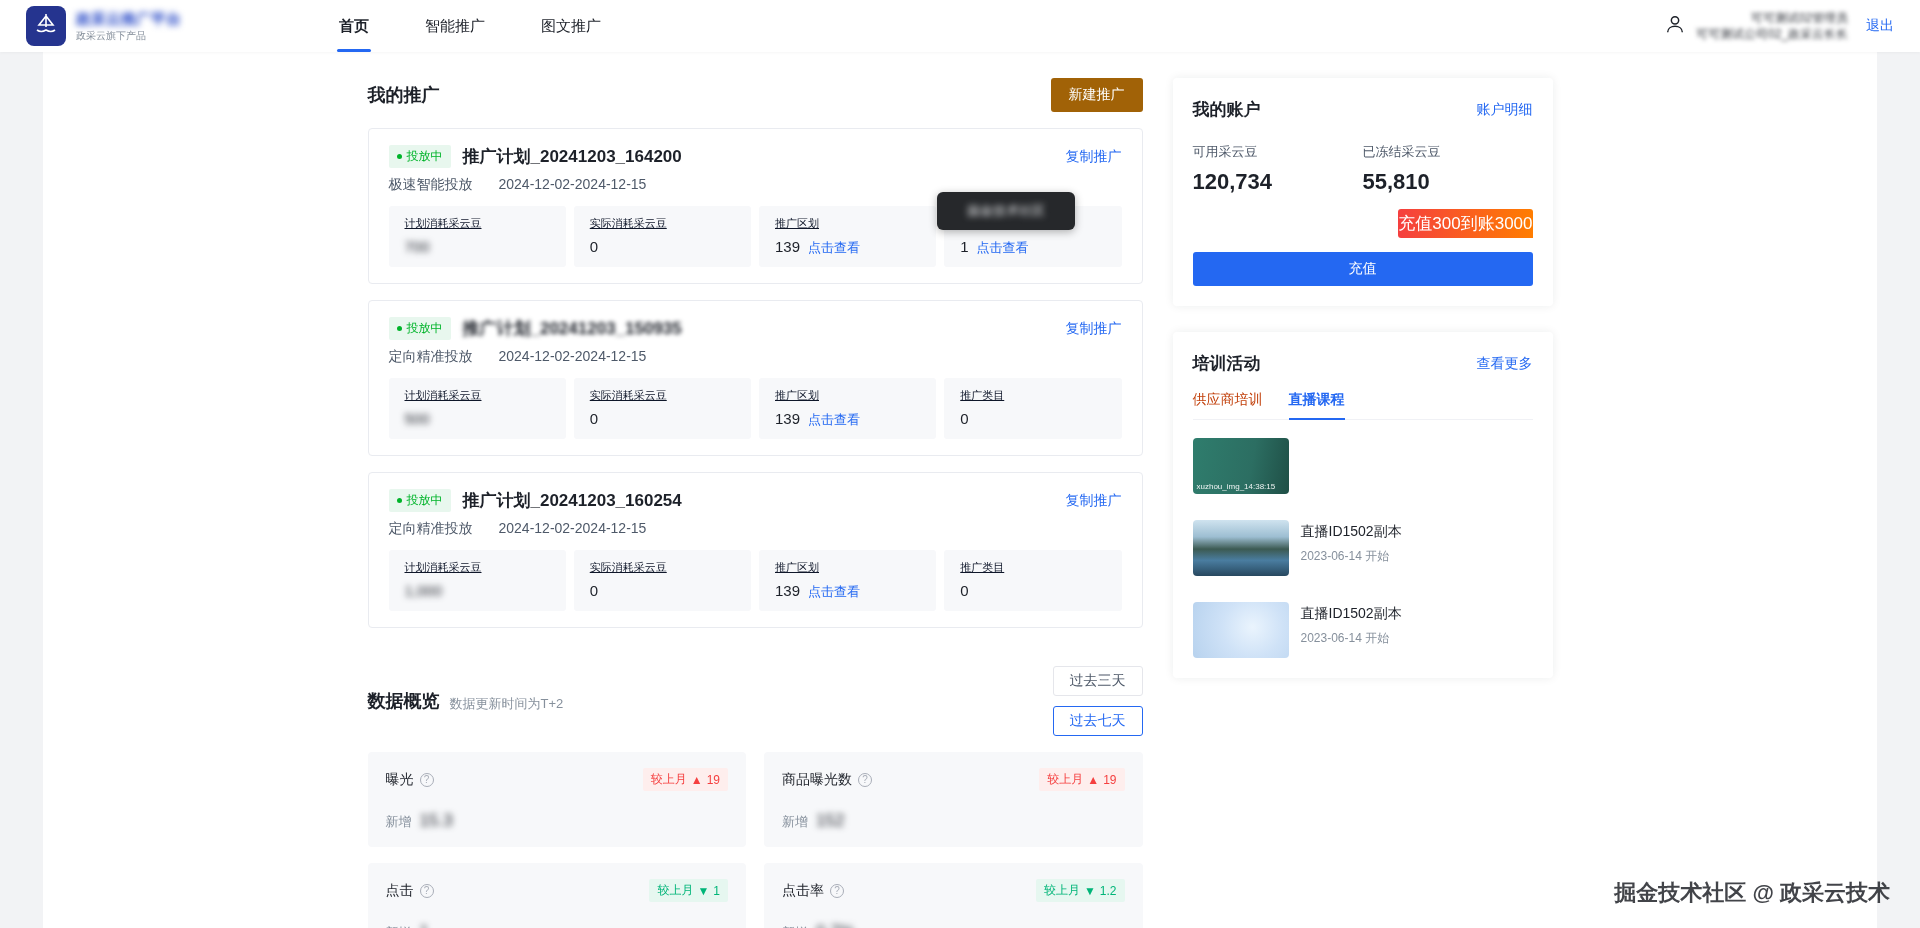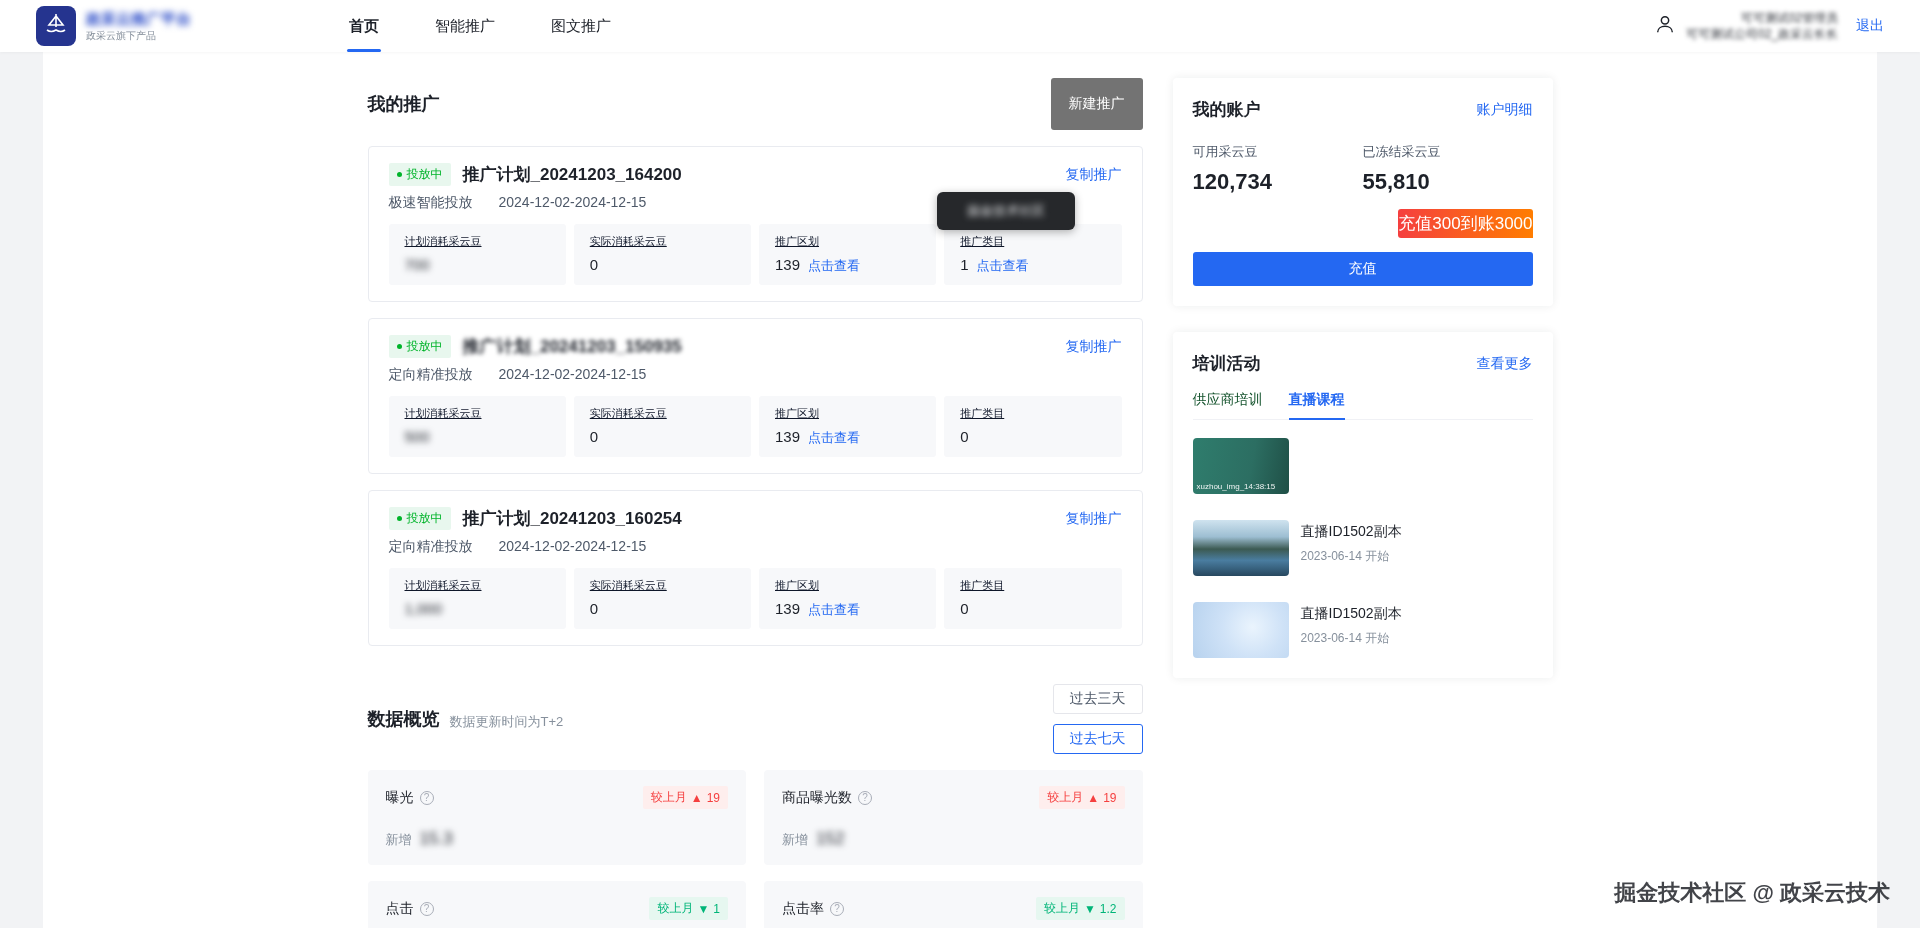--- a/index.html
+++ b/index.html
@@ -10,21 +10,21 @@
     position:relative;
     overflow:hidden;
     color:#1d2129;
   }
   .blur { filter: blur(3px); }
   .blur2 { filter: blur(2px); }
 
   
   .navbar {
     height:52px; background:#fff; display:flex; align-items:center;
-    padding:0 36px; position:relative; z-index:5;
+    padding:0 26px; position:relative; z-index:5;
     box-shadow:0 1px 3px rgba(0,0,0,.04);
   }
   .logo-box { width:40px; height:40px; border-radius:8px; background:#25348f;
     display:flex; align-items:center; justify-content:center; flex:0 0 auto; }
   .brand { margin-left:10px; line-height:1.2; }
   .brand-title { font-size:15px; font-weight:bold; color:#2446c6; }
   .brand-sub { font-size:10px; color:#86909c; margin-top:2px; }
   .nav-items { display:flex; margin-left:130px; height:52px; }
   .nav-item { font-size:15px; color:#1d2129; padding:0 28px; height:52px;
     display:flex; align-items:center; position:relative; cursor:pointer; }
@@ -36,22 +36,22 @@
   .logout { color:#2468f2; font-size:14px; margin-left:8px; text-decoration:none; cursor:pointer; }
 
   
   .page { background:#fff; margin:0 43px; min-height:876px;
     display:flex; justify-content:center; gap:30px; padding-top:26px; }
   .main-col { width:775px; }
   .side-col { width:380px; }
 
   .section-head { display:flex; align-items:center; justify-content:space-between; }
   .section-title { font-size:18px; font-weight:bold; }
-  .btn-primary { background:#737373; color:#fff; border:none; border-radius:3px;
-    height:52px; padding:0 18px; font-size:14px; cursor:pointer; font-family:inherit; }
+  .btn-primary { background:#a16207; color:#fff; border:none; border-radius:3px;
+    height:34px; padding:0 18px; font-size:14px; cursor:pointer; font-family:inherit; }
 
   
   .promo-card { border:1px solid #e9ebf0; border-radius:4px; padding:16px 20px; margin-top:16px; background:#fff; }
   .promo-head { display:flex; align-items:center; }
   .status-badge { background:#e8f7ee; color:#00b42a; font-size:12px; padding:3px 8px;
     border-radius:2px; display:flex; align-items:center; gap:5px; }
   .status-badge .dot { width:5px; height:5px; border-radius:50%; background:#00b42a; display:inline-block; }
   .promo-title { font-size:17px; font-weight:bold; margin-left:12px; }
   .copy-link { margin-left:auto; color:#2468f2; font-size:14px; text-decoration:none; cursor:pointer; }
   .promo-meta { margin-top:8px; font-size:14px; color:#4e5969; display:flex; gap:26px; }
@@ -93,21 +93,21 @@
   .balance-value { font-size:22px; font-weight:bold; margin-top:8px; }
   .ribbon-row { display:flex; justify-content:flex-end; margin-top:14px; }
   .ribbon { background:linear-gradient(90deg,#f53f3f 0%,#ff7d00 100%); color:#fff;
     font-size:17px; padding:3px 0; border-radius:3px 3px 0 3px; }
   .recharge-btn { width:100%; margin-top:14px; height:34px; background:#2468f2; color:#fff;
     border:none; border-radius:3px; font-size:14px; cursor:pointer; font-family:inherit; }
 
   
   .training-card { margin-top:26px; }
   .tabs { display:flex; gap:26px; margin-top:16px; border-bottom:1px solid #f0f1f5; }
-  .tab { font-size:14px; color:#14532d; padding-bottom:10px; position:relative; cursor:pointer; }
+  .tab { font-size:14px; color:#c2410c; padding-bottom:10px; position:relative; cursor:pointer; }
   .tab.active { color:#2468f2; font-weight:bold; }
   .tab.active::after { content:""; position:absolute; left:0; right:0; bottom:-1px; height:2px; background:#2468f2; }
   .training-list { margin-top:18px; }
   .training-item { display:flex; gap:12px; cursor:pointer; }
   .training-item + .training-item { margin-top:26px; }
   .thumb { width:96px; height:56px; border-radius:4px; flex:0 0 auto; position:relative; overflow:hidden; }
   .thumb-1 { background:linear-gradient(100deg,#2f7d6d 0%,#2c6e62 60%,#1f4f46 100%); }
   .thumb-2 { background:linear-gradient(180deg,#cfe3ef 0%,#9dbed2 30%,#3c5a52 52%,#4a7da0 72%,#27485f 100%); }
   .thumb-3 { background:radial-gradient(circle at 62% 45%, #eaf4fd 0%, #cfe2f7 45%, #b7d2ee 100%); }
   .thumb-caption { position:absolute; left:4px; bottom:3px; font-size:8px; color:rgba(255,255,255,.92); }

